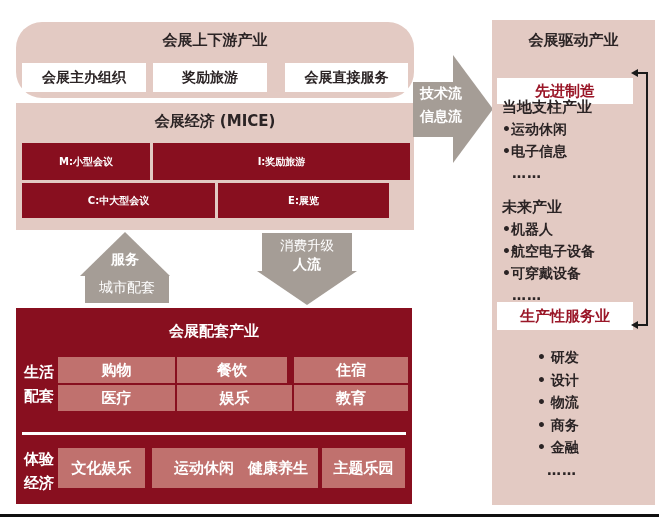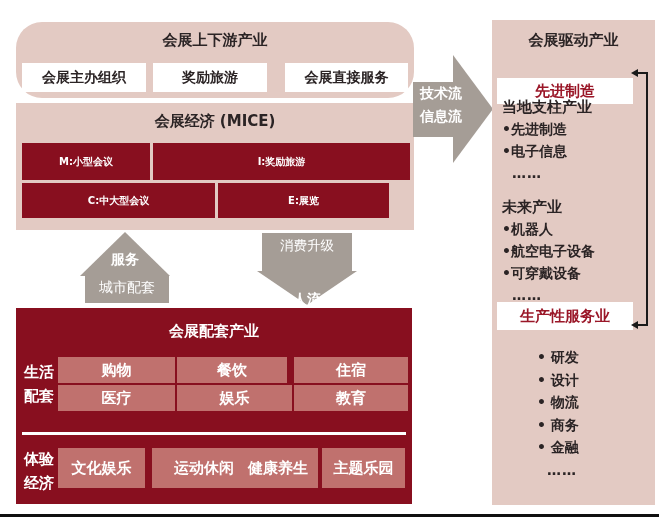--- a/index.html
+++ b/index.html
@@ -59,21 +59,21 @@
   <div class="arrowtext" style="left:406px;top:108px;width:70px;font-weight:700;">信息流</div>
 
   <div class="tri" style="left:80px;top:232px;border-bottom:44px solid var(--gray);border-left:45px solid transparent;border-right:45px solid transparent;"></div>
   <div class="abs" style="left:85px;top:275px;width:84px;height:28px;background:var(--gray);"></div>
   <div class="arrowtext" style="left:80px;top:251px;width:90px;font-weight:700;">服务</div>
   <div class="arrowtext" style="left:80px;top:279px;width:94px;">城市配套</div>
 
   <div class="abs" style="left:262px;top:233px;width:90px;height:38px;background:var(--gray);"></div>
   <div class="tri" style="left:257px;top:271px;border-top:34px solid var(--gray);border-left:50px solid transparent;border-right:50px solid transparent;"></div>
   <div class="arrowtext" style="left:257px;top:237px;width:100px;font-size:13.5px;">消费升级</div>
-  <div class="arrowtext" style="left:257px;top:256px;width:100px;font-weight:700;margin-top:35px;">人流</div>
+  <div class="arrowtext" style="left:257px;top:256px;width:100px;font-weight:700;">人流</div>
 
   <div class="abs" style="left:16px;top:308px;width:396px;height:196px;background:var(--darkred);">
     <div class="wtitle" style="top:14px;">会展配套产业</div>
 
     <div class="sidelabel" style="left:1px;top:52px;">
       <div>生活</div>
       <div>配套</div>
     </div>
 
     <div class="rosecell center" style="left:42px;top:49px;width:117px;height:26px;">购物</div>
@@ -96,21 +96,21 @@
     <div class="rosecell center" style="left:306px;top:140px;width:83px;height:40px;">主题乐园</div>
   </div>
 
   <div class="panel" style="left:492px;top:20px;width:163px;height:485px;">
     <div class="ptitle" style="top:11px;">会展驱动产业</div>
 
     <div class="whitebox center" style="left:5px;top:58px;width:136px;height:26px;font-size:15px;color:var(--redtext);">先进制造</div>
 
     <div class="listblock" style="top:76px;">
       <div class="ltitle">当地支柱产业</div>
-      <div>•先进制造</div>
+      <div>•运动休闲</div>
       <div>•电子信息</div>
       <div class="ell">……</div>
     </div>
 
     <div class="listblock" style="top:176px;">
       <div class="ltitle">未来产业</div>
       <div>•机器人</div>
       <div>•航空电子设备</div>
       <div>•可穿戴设备</div>
       <div class="ell">……</div>

